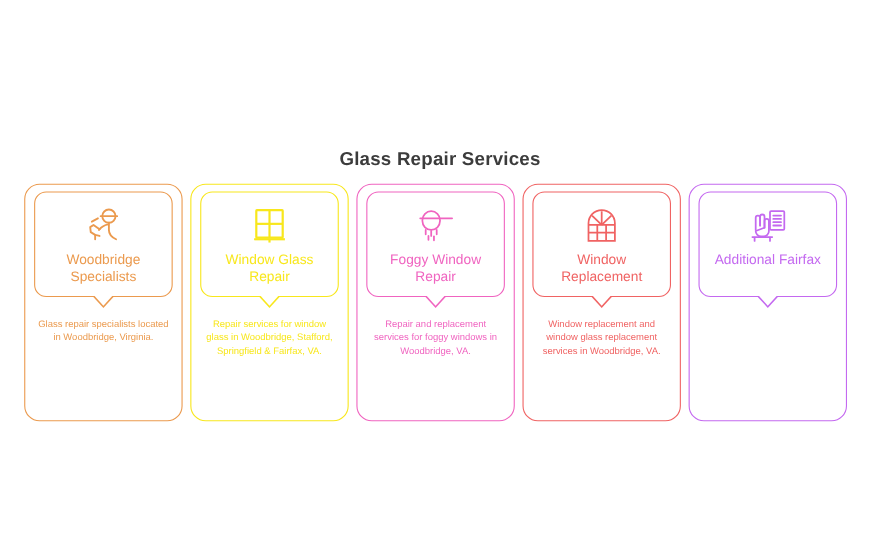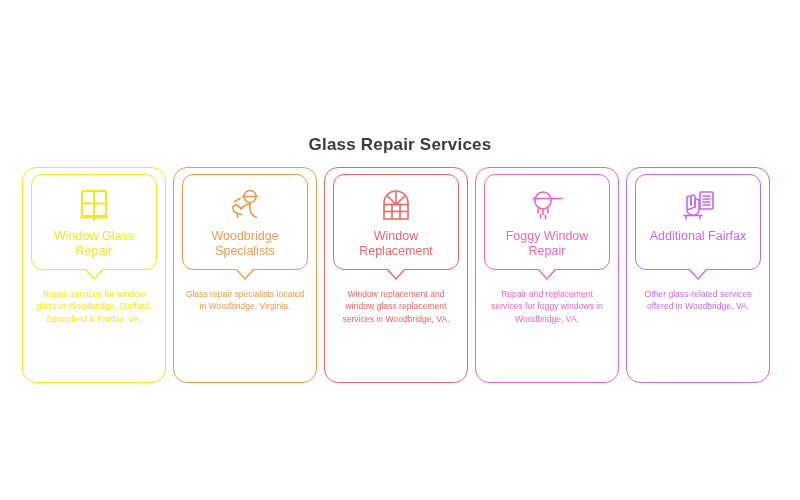--- a/index.html
+++ b/index.html
@@ -126,89 +126,89 @@
     box-sizing: border-box;
   }
 </style>
 </head>
 <body>
 
 <div class="page-title">Glass Repair Services</div>
 
 <div class="cards-row">
 
-  <div class="card" style="--accent:#F8E71C">
-    <div class="bubble">
-      <div class="icon-wrap">
-        <svg width="30" height="32" viewBox="0 0 30 32" fill="none" stroke="#F8E71C" stroke-width="2">
-          <rect x="3" y="2" width="24" height="25" rx="0.5"></rect>
-          <line x1="15" y1="2" x2="15" y2="27"></line>
-          <line x1="3" y1="14.5" x2="27" y2="14.5"></line>
-          <line x1="1" y1="28.5" x2="29" y2="28.5"></line>
-          <line x1="15" y1="29" x2="15" y2="31.5"></line>
-        </svg>
-      </div>
-      <div class="card-title">Window Glass Repair</div>
-    </div>
-    <div class="card-body">Repair services for window glass in Woodbridge, Stafford, Springfield &amp; Fairfax, VA.</div>
-  </div>
-
   <div class="card" style="--accent:#EB9A4E">
     <div class="bubble">
       <div class="icon-wrap">
         <svg width="34" height="32" viewBox="0 0 34 32" fill="none" stroke="#EB9A4E" stroke-width="1.7" stroke-linecap="round" stroke-linejoin="round">
           <circle cx="22" cy="7.5" r="6"></circle>
           <line x1="14.5" y1="7.5" x2="29.5" y2="7.5"></line>
           <path d="M22 13.5 L22 20 C22 25 25.5 27 28.5 28.5"></path>
           <path d="M21.5 15 C18 15.5 15 17.5 13 20"></path>
           <path d="M13.5 19.5 L8 15.5 L5 17.5 L5.5 22 L9.5 24.5 L13.5 25.5"></path>
           <path d="M12 9.5 L6.5 12.5"></path>
           <path d="M9.5 24.5 L9.5 28.5"></path>
         </svg>
       </div>
       <div class="card-title">Woodbridge Specialists</div>
     </div>
     <div class="card-body">Glass repair specialists located in Woodbridge, Virginia.</div>
+  </div>
+
+  <div class="card" style="--accent:#F8E71C">
+    <div class="bubble">
+      <div class="icon-wrap">
+        <svg width="30" height="32" viewBox="0 0 30 32" fill="none" stroke="#F8E71C" stroke-width="2">
+          <rect x="3" y="2" width="24" height="25" rx="0.5"></rect>
+          <line x1="15" y1="2" x2="15" y2="27"></line>
+          <line x1="3" y1="14.5" x2="27" y2="14.5"></line>
+          <line x1="1" y1="28.5" x2="29" y2="28.5"></line>
+          <line x1="15" y1="29" x2="15" y2="31.5"></line>
+        </svg>
+      </div>
+      <div class="card-title">Window Glass Repair</div>
+    </div>
+    <div class="card-body">Repair services for window glass in Woodbridge, Stafford, Springfield &amp; Fairfax, VA.</div>
+  </div>
+
+  <div class="card" style="--accent:#F064C0">
+    <div class="bubble">
+      <div class="icon-wrap">
+        <svg width="36" height="32" viewBox="0 0 36 32" fill="none" stroke="#F064C0" stroke-width="1.6" stroke-linecap="round">
+          <path d="M6 11 A8 8 0 0 1 22 11 L22 12 A8 8 0 0 1 6 12 Z"></path>
+          <line x1="4" y1="9.5" x2="33" y2="9.5"></line>
+          <line x1="9" y1="20" x2="9" y2="24"></line>
+          <line x1="14" y1="21" x2="14" y2="25.5"></line>
+          <line x1="19" y1="20" x2="19" y2="24"></line>
+          <line x1="11.5" y1="25.5" x2="11.5" y2="29"></line>
+          <line x1="16.5" y1="26" x2="16.5" y2="29.5"></line>
+        </svg>
+      </div>
+      <div class="card-title">Foggy Window Repair</div>
+    </div>
+    <div class="card-body">Repair and replacement services for foggy windows in Woodbridge, VA.</div>
   </div>
 
   <div class="card" style="--accent:#F06363">
     <div class="bubble">
       <div class="icon-wrap">
         <svg width="30" height="33" viewBox="0 0 30 33" fill="none" stroke="#F06363" stroke-width="1.6">
           <path d="M3 30 L3 14 A12 12 0 0 1 27 14 L27 30 Z"></path>
           <line x1="3" y1="15.5" x2="27" y2="15.5"></line>
           <line x1="15" y1="3" x2="15" y2="15.5"></line>
           <line x1="6.2" y1="7" x2="15" y2="15.5"></line>
           <line x1="23.8" y1="7" x2="15" y2="15.5"></line>
           <line x1="11" y1="15.5" x2="11" y2="30"></line>
           <line x1="19" y1="15.5" x2="19" y2="30"></line>
           <line x1="3" y1="22.5" x2="27" y2="22.5"></line>
         </svg>
       </div>
       <div class="card-title">Window Replacement</div>
     </div>
     <div class="card-body">Window replacement and window glass replacement services in Woodbridge, VA.</div>
-  </div>
-
-  <div class="card" style="--accent:#F064C0">
-    <div class="bubble">
-      <div class="icon-wrap">
-        <svg width="36" height="32" viewBox="0 0 36 32" fill="none" stroke="#F064C0" stroke-width="1.6" stroke-linecap="round">
-          <path d="M6 11 A8 8 0 0 1 22 11 L22 12 A8 8 0 0 1 6 12 Z"></path>
-          <line x1="4" y1="9.5" x2="33" y2="9.5"></line>
-          <line x1="9" y1="20" x2="9" y2="24"></line>
-          <line x1="14" y1="21" x2="14" y2="25.5"></line>
-          <line x1="19" y1="20" x2="19" y2="24"></line>
-          <line x1="11.5" y1="25.5" x2="11.5" y2="29"></line>
-          <line x1="16.5" y1="26" x2="16.5" y2="29.5"></line>
-        </svg>
-      </div>
-      <div class="card-title">Foggy Window Repair</div>
-    </div>
-    <div class="card-body">Repair and replacement services for foggy windows in Woodbridge, VA.</div>
   </div>
 
   <div class="card" style="--accent:#C469F0">
     <div class="bubble">
       <div class="icon-wrap">
         <svg width="36" height="32" viewBox="0 0 36 32" fill="none" stroke="#C469F0" stroke-width="1.6" stroke-linecap="round" stroke-linejoin="round">
           <rect x="20" y="3" width="13" height="17" rx="1"></rect>
           <line x1="23" y1="7" x2="30" y2="7"></line>
           <line x1="23" y1="10" x2="30" y2="10"></line>
           <line x1="23" y1="13" x2="30" y2="13"></line>
@@ -216,16 +216,15 @@
           <path d="M7 20 L7 9 A2 2 0 0 1 11 9 L11 16"></path>
           <path d="M11 16 L11 8 A2 2 0 0 1 15 8 L15 18"></path>
           <path d="M15 18 L15 12 A2 2 0 0 1 19 12 L19 21 A5 5 0 0 1 14 26 L12 26 A5 5 0 0 1 7 21 Z"></path>
           <line x1="4" y1="26.5" x2="22" y2="26.5"></line>
           <line x1="6" y1="27" x2="6" y2="30"></line>
           <line x1="20" y1="27" x2="20" y2="30"></line>
         </svg>
       </div>
       <div class="card-title">Additional Fairfax</div>
     </div>
-    <div class="card-body">Other glass-related services offered in Woodbridge, VA.</div>
   </div>
 
 </div>
 
 </body></html>

